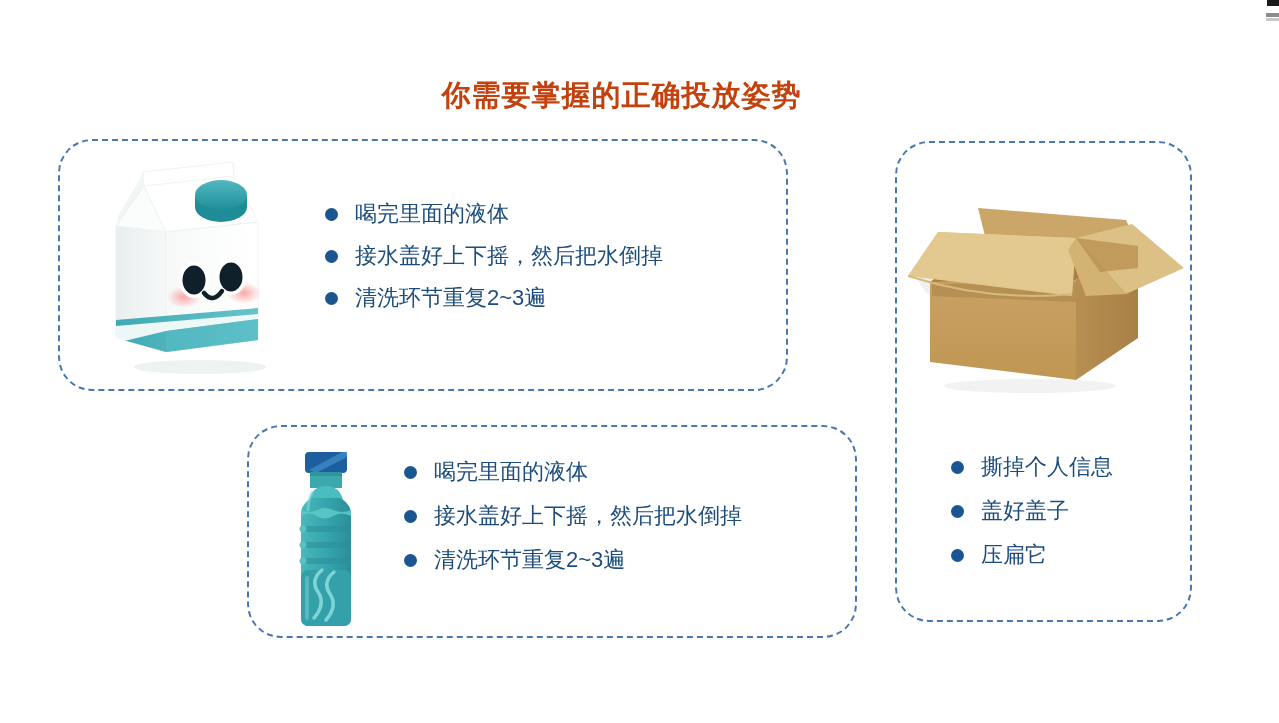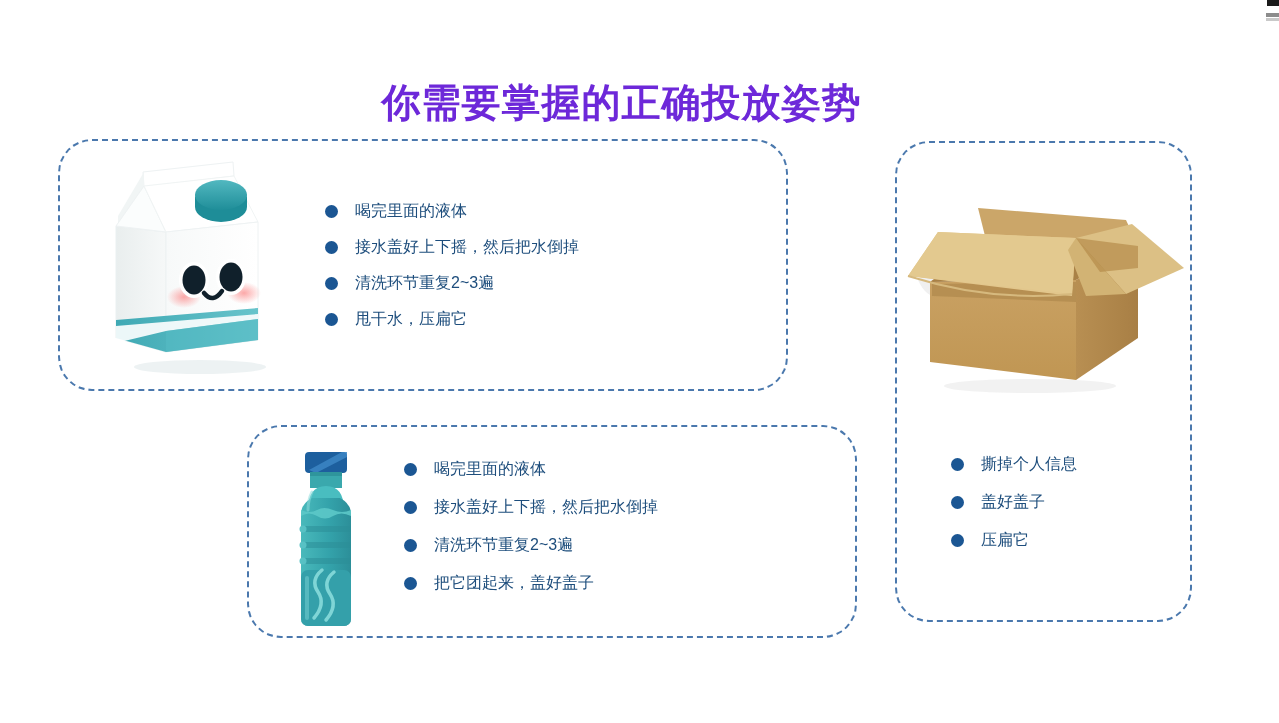--- a/index.html
+++ b/index.html
@@ -35,23 +35,23 @@
     background: #c9c9c9;
   }
 
   
   .page-title {
     position: absolute;
     top: 76px;
     left: 0;
     width: 1243px;
     text-align: center;
-    font-size: 39px;
+    font-size: 29px;
     font-weight: bold;
-    color: #6d28d9;
+    color: #c2410c;
     letter-spacing: 1px;
     white-space: nowrap;
   }
 
   
   .card {
     position: absolute;
     border: 2px dashed #4a78ad;
     border-radius: 34px;
     box-sizing: border-box;
@@ -65,21 +65,21 @@
   .bullet-list {
     position: absolute;
     list-style: none;
     margin: 0;
     padding: 0;
   }
   .bullet-item {
     display: flex;
     align-items: center;
     color: #1d4d7c;
-    font-size: 16px;
+    font-size: 22px;
     line-height: 1.0;
     white-space: nowrap;
   }
   .bullet-dot {
     width: 13px;
     height: 13px;
     border-radius: 50%;
     background: #1b5693;
     margin-right: 17px;
     flex: 0 0 auto;
@@ -173,24 +173,20 @@
     <span>喝完里面的液体</span>
   </li>
   <li class="bullet-item">
     <span class="bullet-dot"></span>
     <span>接水盖好上下摇，然后把水倒掉</span>
   </li>
   <li class="bullet-item">
     <span class="bullet-dot"></span>
     <span>清洗环节重复2~3遍</span>
   </li>
-  <li class="bullet-item">
-    <span class="bullet-dot"></span>
-    <span>甩干水，压扁它</span>
-  </li>
 </ul>
 
 <div class="card" id="card-bottle"></div>
 
 <div class="illus" id="illus-bottle">
   <svg viewBox="0 0 84 182" width="84" height="182" xmlns="http://www.w3.org/2000/svg">
     <defs>
       <linearGradient id="bottleGrad" x1="0" y1="0" x2="1" y2="0">
         <stop offset="0%" stop-color="#49b9bb"></stop>
         <stop offset="55%" stop-color="#34a3ab"></stop>
@@ -234,24 +230,20 @@
     <span>喝完里面的液体</span>
   </li>
   <li class="bullet-item">
     <span class="bullet-dot"></span>
     <span>接水盖好上下摇，然后把水倒掉</span>
   </li>
   <li class="bullet-item">
     <span class="bullet-dot"></span>
     <span>清洗环节重复2~3遍</span>
   </li>
-  <li class="bullet-item">
-    <span class="bullet-dot"></span>
-    <span>把它团起来，盖好盖子</span>
-  </li>
 </ul>
 
 <div class="card" id="card-box"></div>
 
 <div class="illus" id="illus-box">
   <svg viewBox="0 0 290 215" width="290" height="215" xmlns="http://www.w3.org/2000/svg">
     <defs>
       <linearGradient id="boxFront" x1="0" y1="0" x2="0" y2="1">
         <stop offset="0%" stop-color="#c9a163"></stop>
         <stop offset="100%" stop-color="#c09653"></stop>

